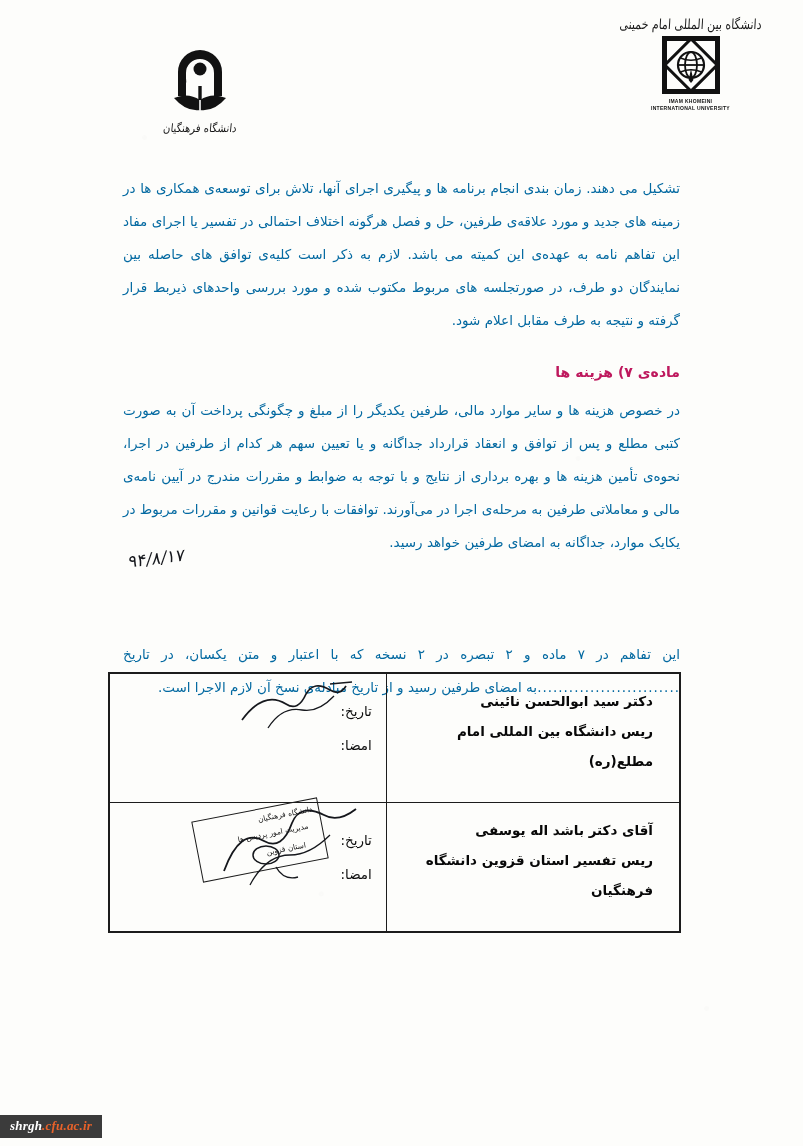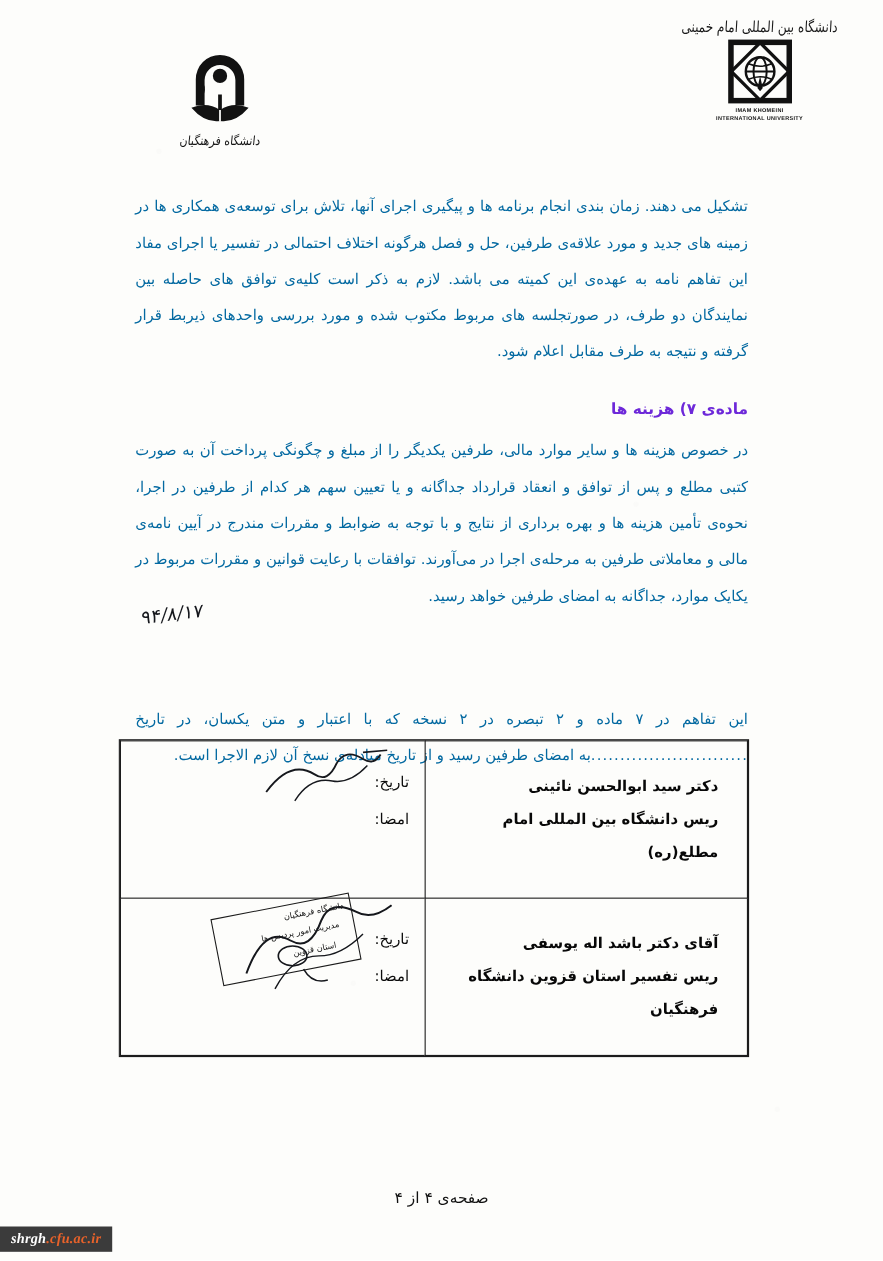--- a/index.html
+++ b/index.html
@@ -124,21 +124,21 @@
     text-justify: inter-word;
     direction: rtl;
     letter-spacing: 0.1px;
   }
   p.para.last-center { text-align: justify; margin-top: 43px; }
   .section-head {
     margin: 0;
     font-family: "DejaVu Sans", "Liberation Sans", sans-serif;
     font-size: 14px;
     font-weight: bold;
-    color: #6d28d9;
+    color: #be185d;
     direction: rtl;
     text-align: right;
   }
   .spacer-1 { height: 27px; }
   .spacer-2 { height: 14px; }
   .spacer-3 { height: 36px; }
 
   .blank-date {
     display: inline-block;
     font-family: "DejaVu Sans", sans-serif;
@@ -171,21 +171,21 @@
     border-collapse: collapse;
     table-layout: fixed;
   }
   .sig-table td {
     border: 1.4px solid #1c1c1c;
     vertical-align: top;
     padding: 0;
   }
   td.names {
     width: 52%;
-    padding: 26px 26px 26px 14px;
+    padding: 12px 26px 26px 14px;
     text-align: right;
   }
   td.sign {
     width: 48%;
     padding: 20px 14px 18px 30px;
     position: relative;
   }
   .name-line {
     font-family: "DejaVu Sans", "Liberation Sans", sans-serif;
     font-size: 13.5px;
@@ -366,16 +366,15 @@
             <path d="M70 70 Q78 84 92 80" fill="none" stroke="#15171c" stroke-width="1.4"></path>
           </svg>
           <div class="field-label">تاریخ:</div>
           <div class="field-label">امضا:</div>
         </td>
       </tr>
     </tbody>
       </table>
   </div>
 
-  <div class="footer-page">صفحه‌ی ۴ از ۴</div>
 
   <div class="watermark"><span>shrgh</span><span class="accent">.cfu.ac.ir</span></div>
 </div>
 
 </body></html>

